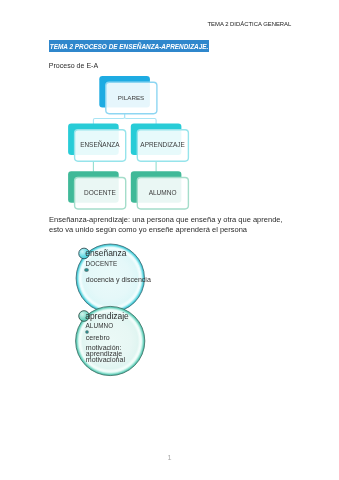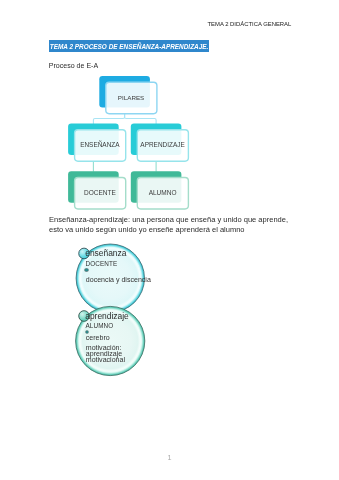--- a/index.html
+++ b/index.html
@@ -148,18 +148,18 @@
     <div class="btx bt-title" style="left:85.2px;top:311.6px;">aprendizaje</div>
     <div class="btx bt-cap" style="left:85.5px;top:322.7px;">ALUMNO</div>
     <div class="bt-dot" style="left:85.5px;top:331.25px;"></div>
     <div class="btx bt-low" style="left:85.8px;top:333.5px;">cerebro</div>
     <div class="btx bt-low" style="left:85.8px;top:343.8px;">motivación:</div>
     <div class="btx bt-low" style="left:85.8px;top:349.9px;">aprendizaje</div>
     <div class="btx bt-low" style="left:85.8px;top:356.2px;">motivacional</div>
   </div>
 
   <div class="para">
-    <div>Enseñanza-aprendizaje: una persona que enseña y unido que aprende,</div>
-    <div>esto va unido según unido yo enseñe aprenderá el alumno</div>
+    <div>Enseñanza-aprendizaje: una persona que enseña y otra que aprende,</div>
+    <div>esto va unido según como yo enseñe aprenderá el persona</div>
   </div>
 
   <div class="pagenum">1</div>
 </div>
 
 </body></html>

